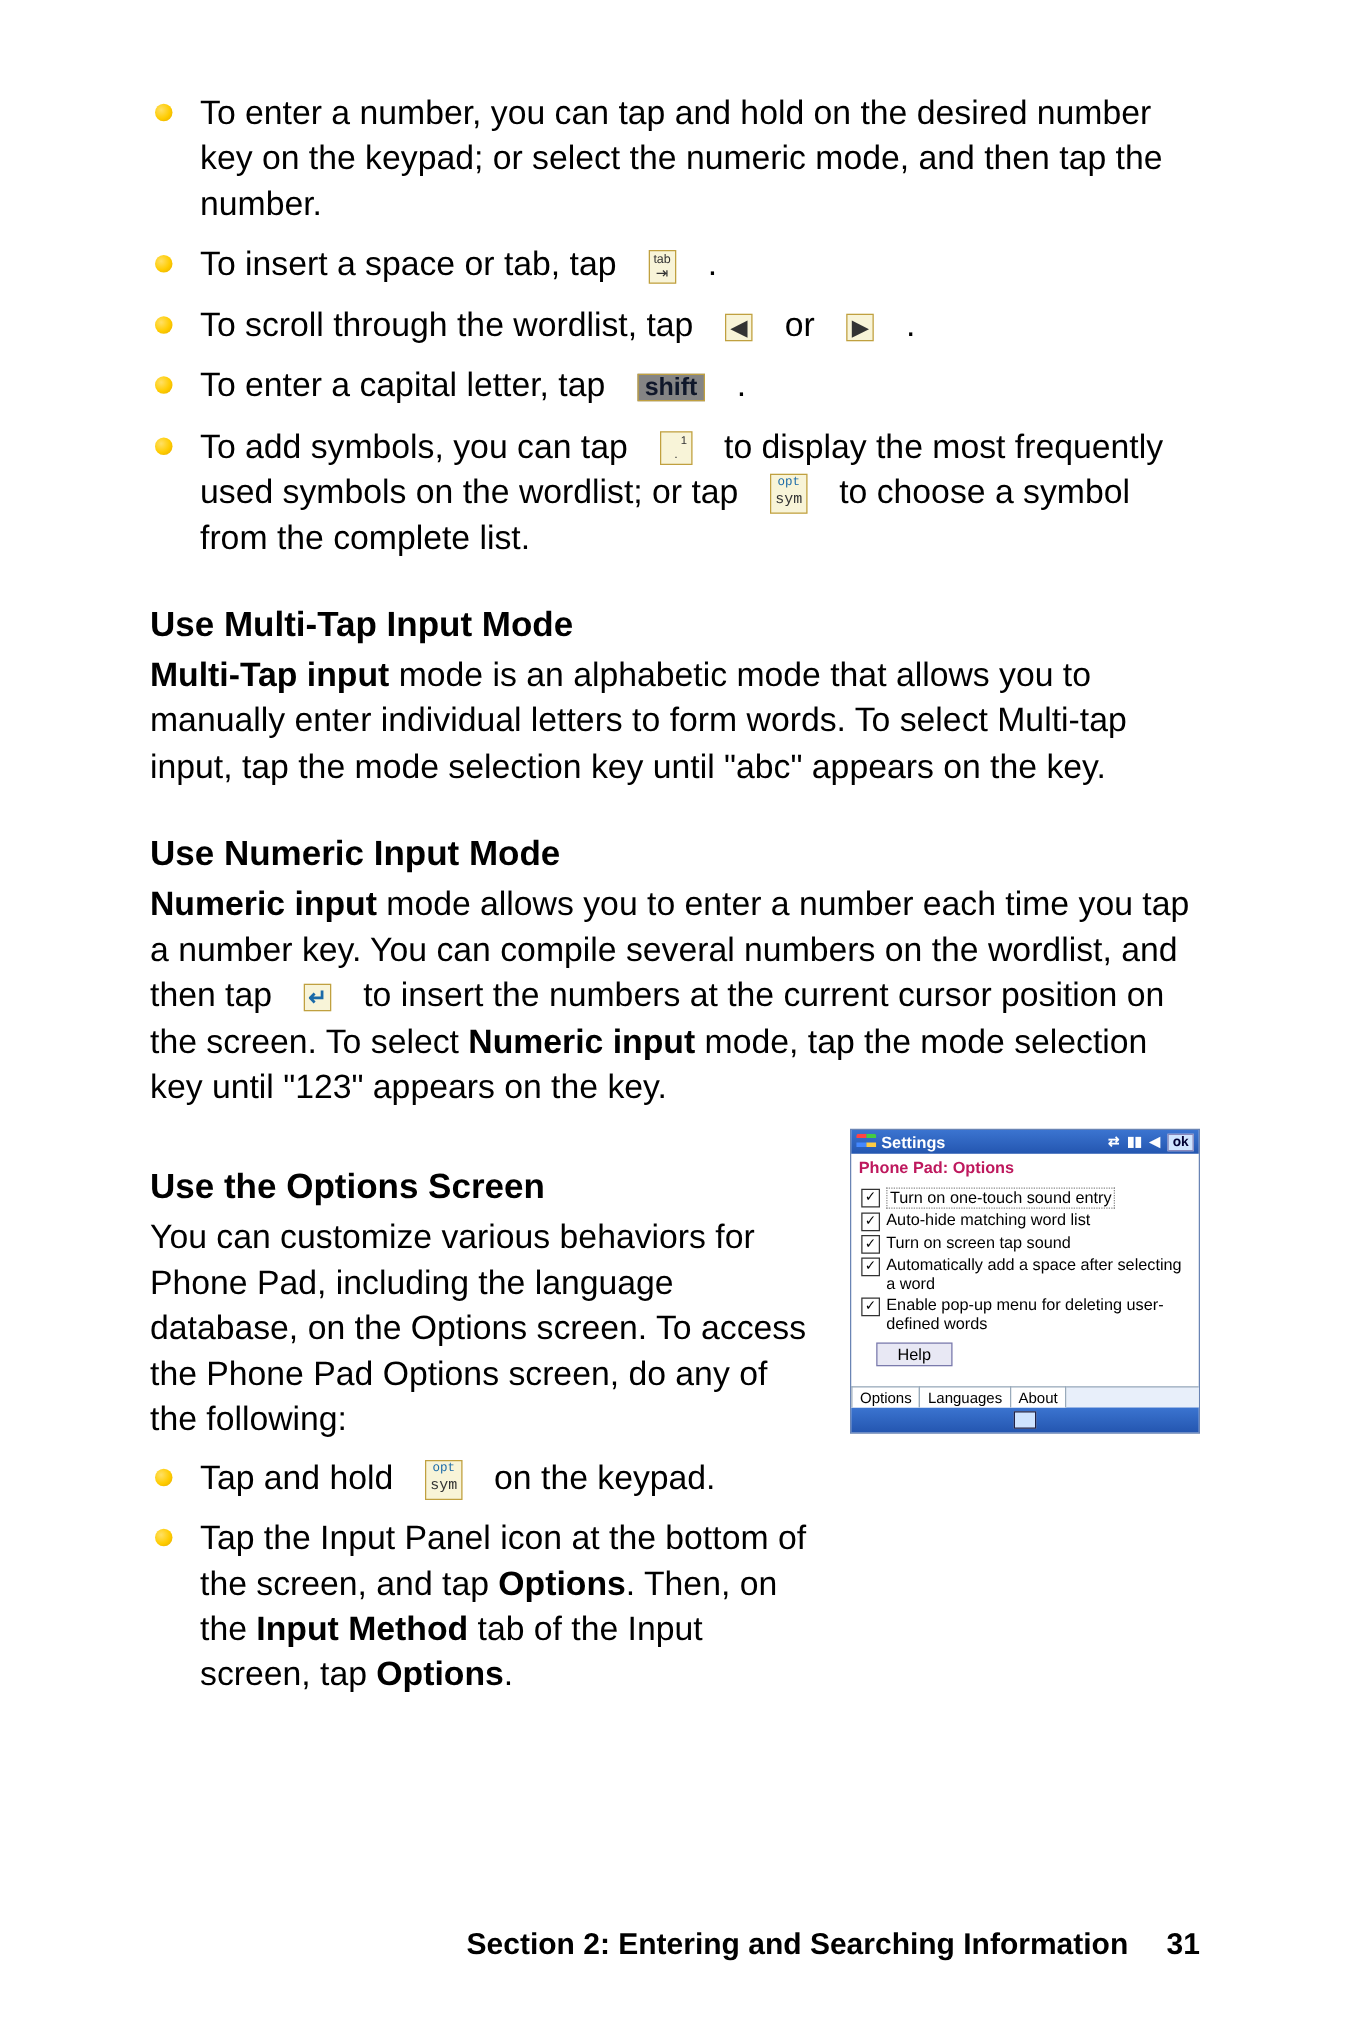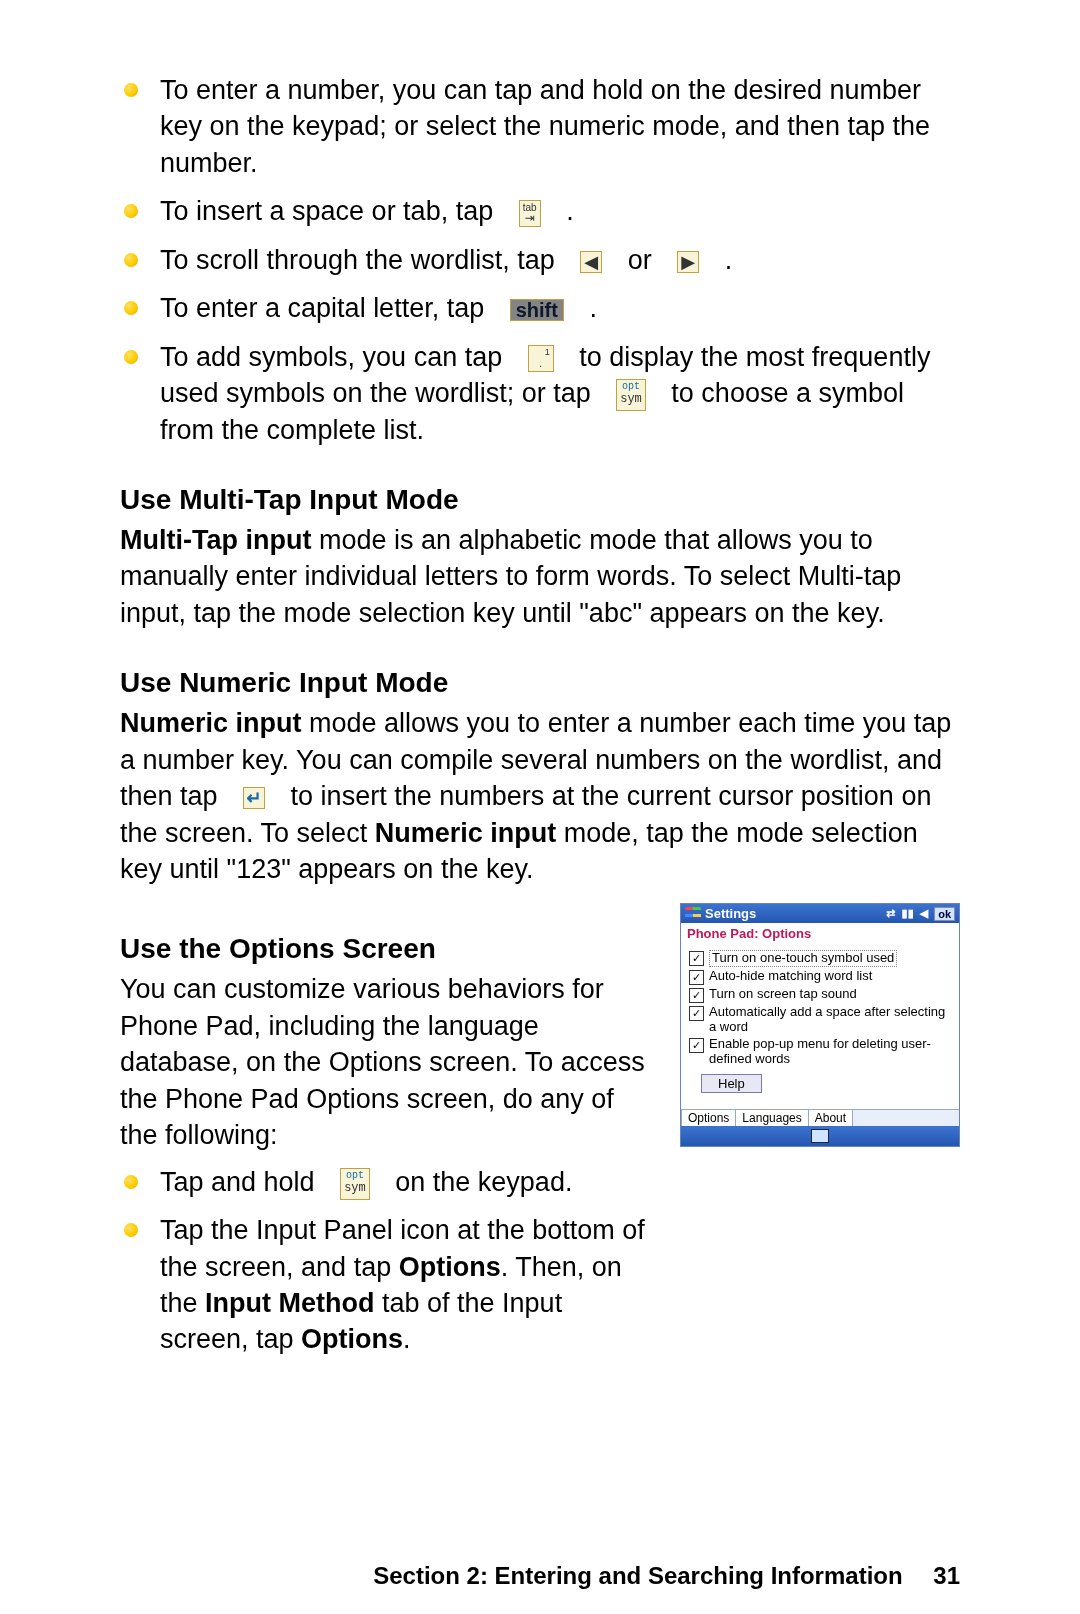--- a/index.html
+++ b/index.html
@@ -195,21 +195,21 @@
     height: 20px;
     display:flex; align-items:center; justify-content:center;
   }
   .kbd-icon {
     width:16px; height:12px;
     background:#cfe4ff;
     border:1px solid #224;
   }
   .footer {
     position: absolute;
-    bottom: 24px;
+    bottom: 44px;
     right: 120px;
     font-size: 24px;
     font-weight: 700;
   }
   .footer .pnum { margin-left: 24px; }
 </style>
 </head>
 <body>
 
 <div class="page">
@@ -278,21 +278,21 @@
             <span style="font-size:11px;">⇄</span>
             <span style="font-size:11px;">▮▮</span>
             <span style="font-size:11px;">◀</span>
             <span class="ok-btn">ok</span>
           </span>
         </div>
         <div class="device-sub">Phone Pad: Options</div>
         <div class="opts">
           <div class="opt-row highlight">
             <span class="chk">✓</span>
-            <span class="lbl">Turn on one-touch symbol used</span>
+            <span class="lbl">Turn on one-touch sound entry</span>
           </div>
           <div class="opt-row">
             <span class="chk">✓</span>
             <span>Auto-hide matching word list</span>
           </div>
           <div class="opt-row">
             <span class="chk">✓</span>
             <span>Turn on screen tap sound</span>
           </div>
           <div class="opt-row">

